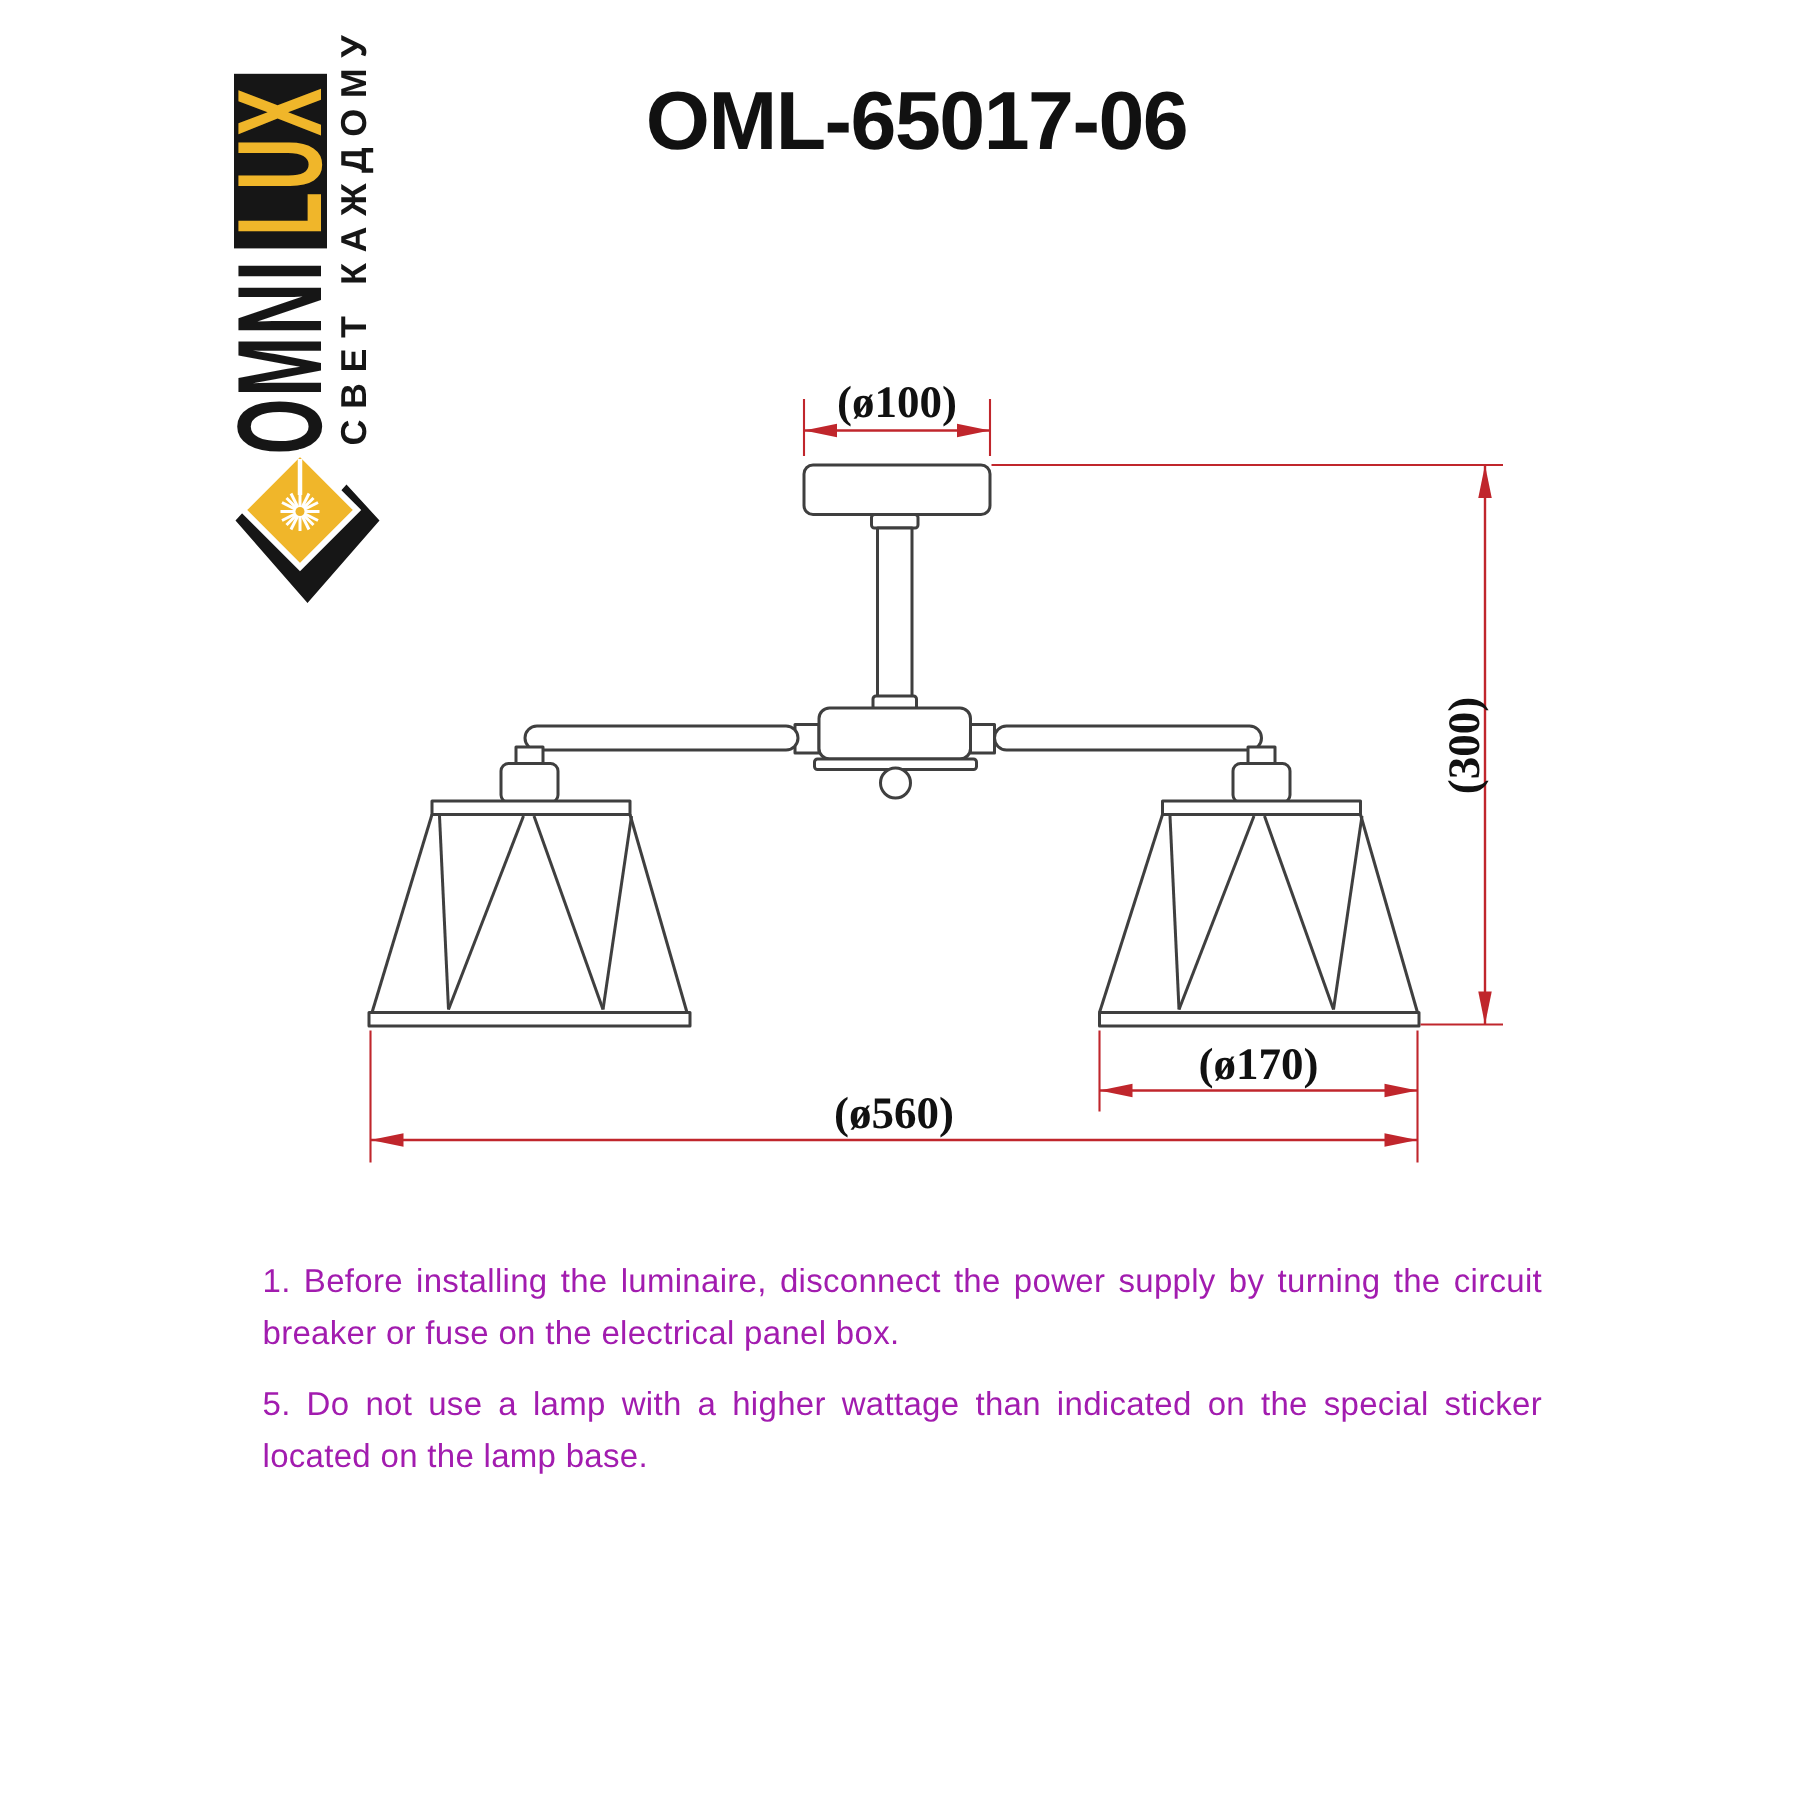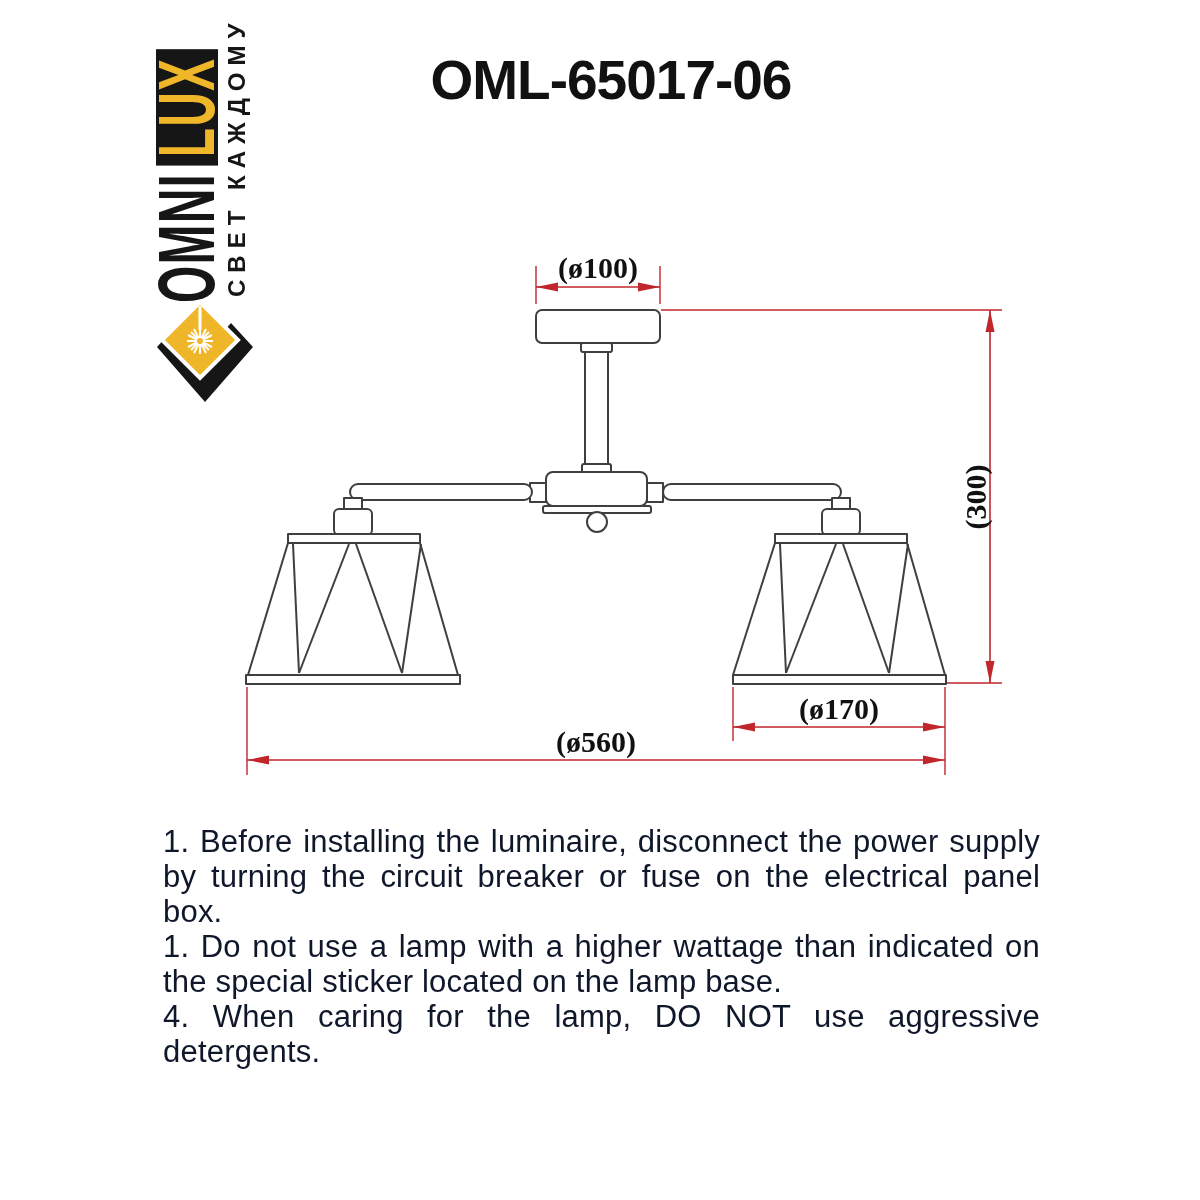--- a/index.html
+++ b/index.html
@@ -43,21 +43,21 @@
   .outline-line{stroke:#3f3f3f;stroke-width:2;fill:none;stroke-linejoin:round;}
   .dim-line{stroke:#c0262c;stroke-width:1.6;fill:none;}
   .ext-line{stroke:#c0262c;stroke-width:1.4;fill:none;}
   .dim-arrow{fill:#c0262c;stroke:none;}
   .dim-text{
     font-family:"Liberation Serif",serif;font-weight:bold;font-size:30px;fill:#111;
   }
   
   .instructions{position:absolute;left:163px;top:824px;width:877px;}
   .instructions p{
-    margin:0;font-size:31px;line-height:35px;color:#0f172a;
+    margin:12px;font-size:22px;line-height:35px;color:#a21caf;
     text-align:justify;letter-spacing:0.2px;
   }
 </style>
 </head>
 <body>
 
 <div class="logo-wordmark">
   <div class="wordmark-row">
     <span class="omni-text">OMNI</span>
     <span class="lux-box">
@@ -162,15 +162,14 @@
     <line class="ext-line" x1="247" y1="687" x2="247" y2="775"></line>
     <line class="dim-line" x1="247" y1="760" x2="945" y2="760"></line>
     <polygon class="dim-arrow" points="247,760 269,755.5 269,764.5"></polygon>
     <polygon class="dim-arrow" points="945,760 923,755.5 923,764.5"></polygon>
     <text class="dim-text" x="596" y="752" text-anchor="middle">(ø560)</text>
   </g>
 </svg>
 
 <div class="instructions">
   <p>1. Before installing the luminaire, disconnect the power supply by turning the circuit breaker or fuse on the electrical panel box.</p>
-  <p>1. Do not use a lamp with a higher wattage than indicated on the special sticker located on the lamp base.</p>
-  <p>4. When caring for the lamp, DO NOT use aggressive detergents.</p>
+  <p>5. Do not use a lamp with a higher wattage than indicated on the special sticker located on the lamp base.</p>
 </div>
 
 </body></html>

